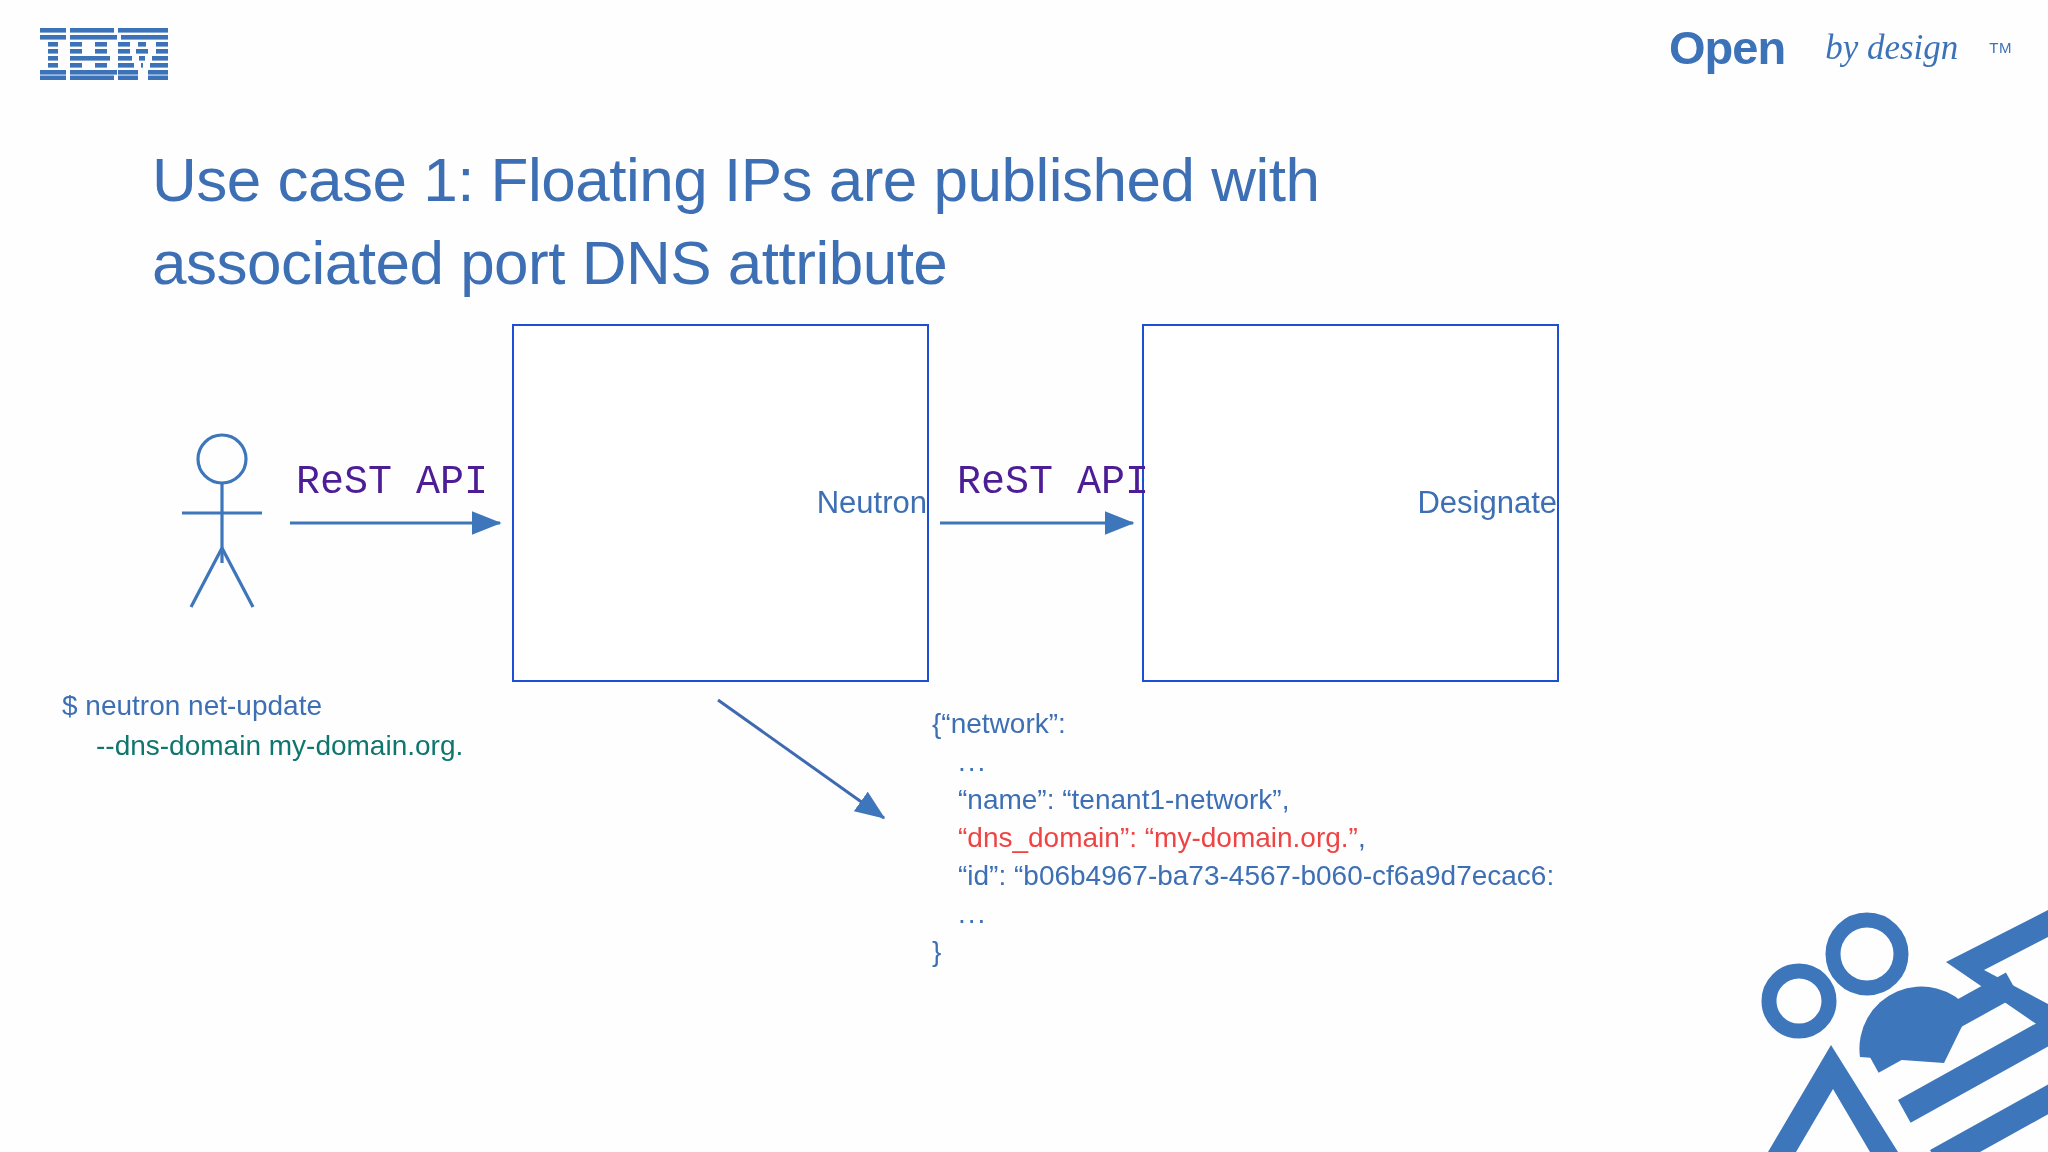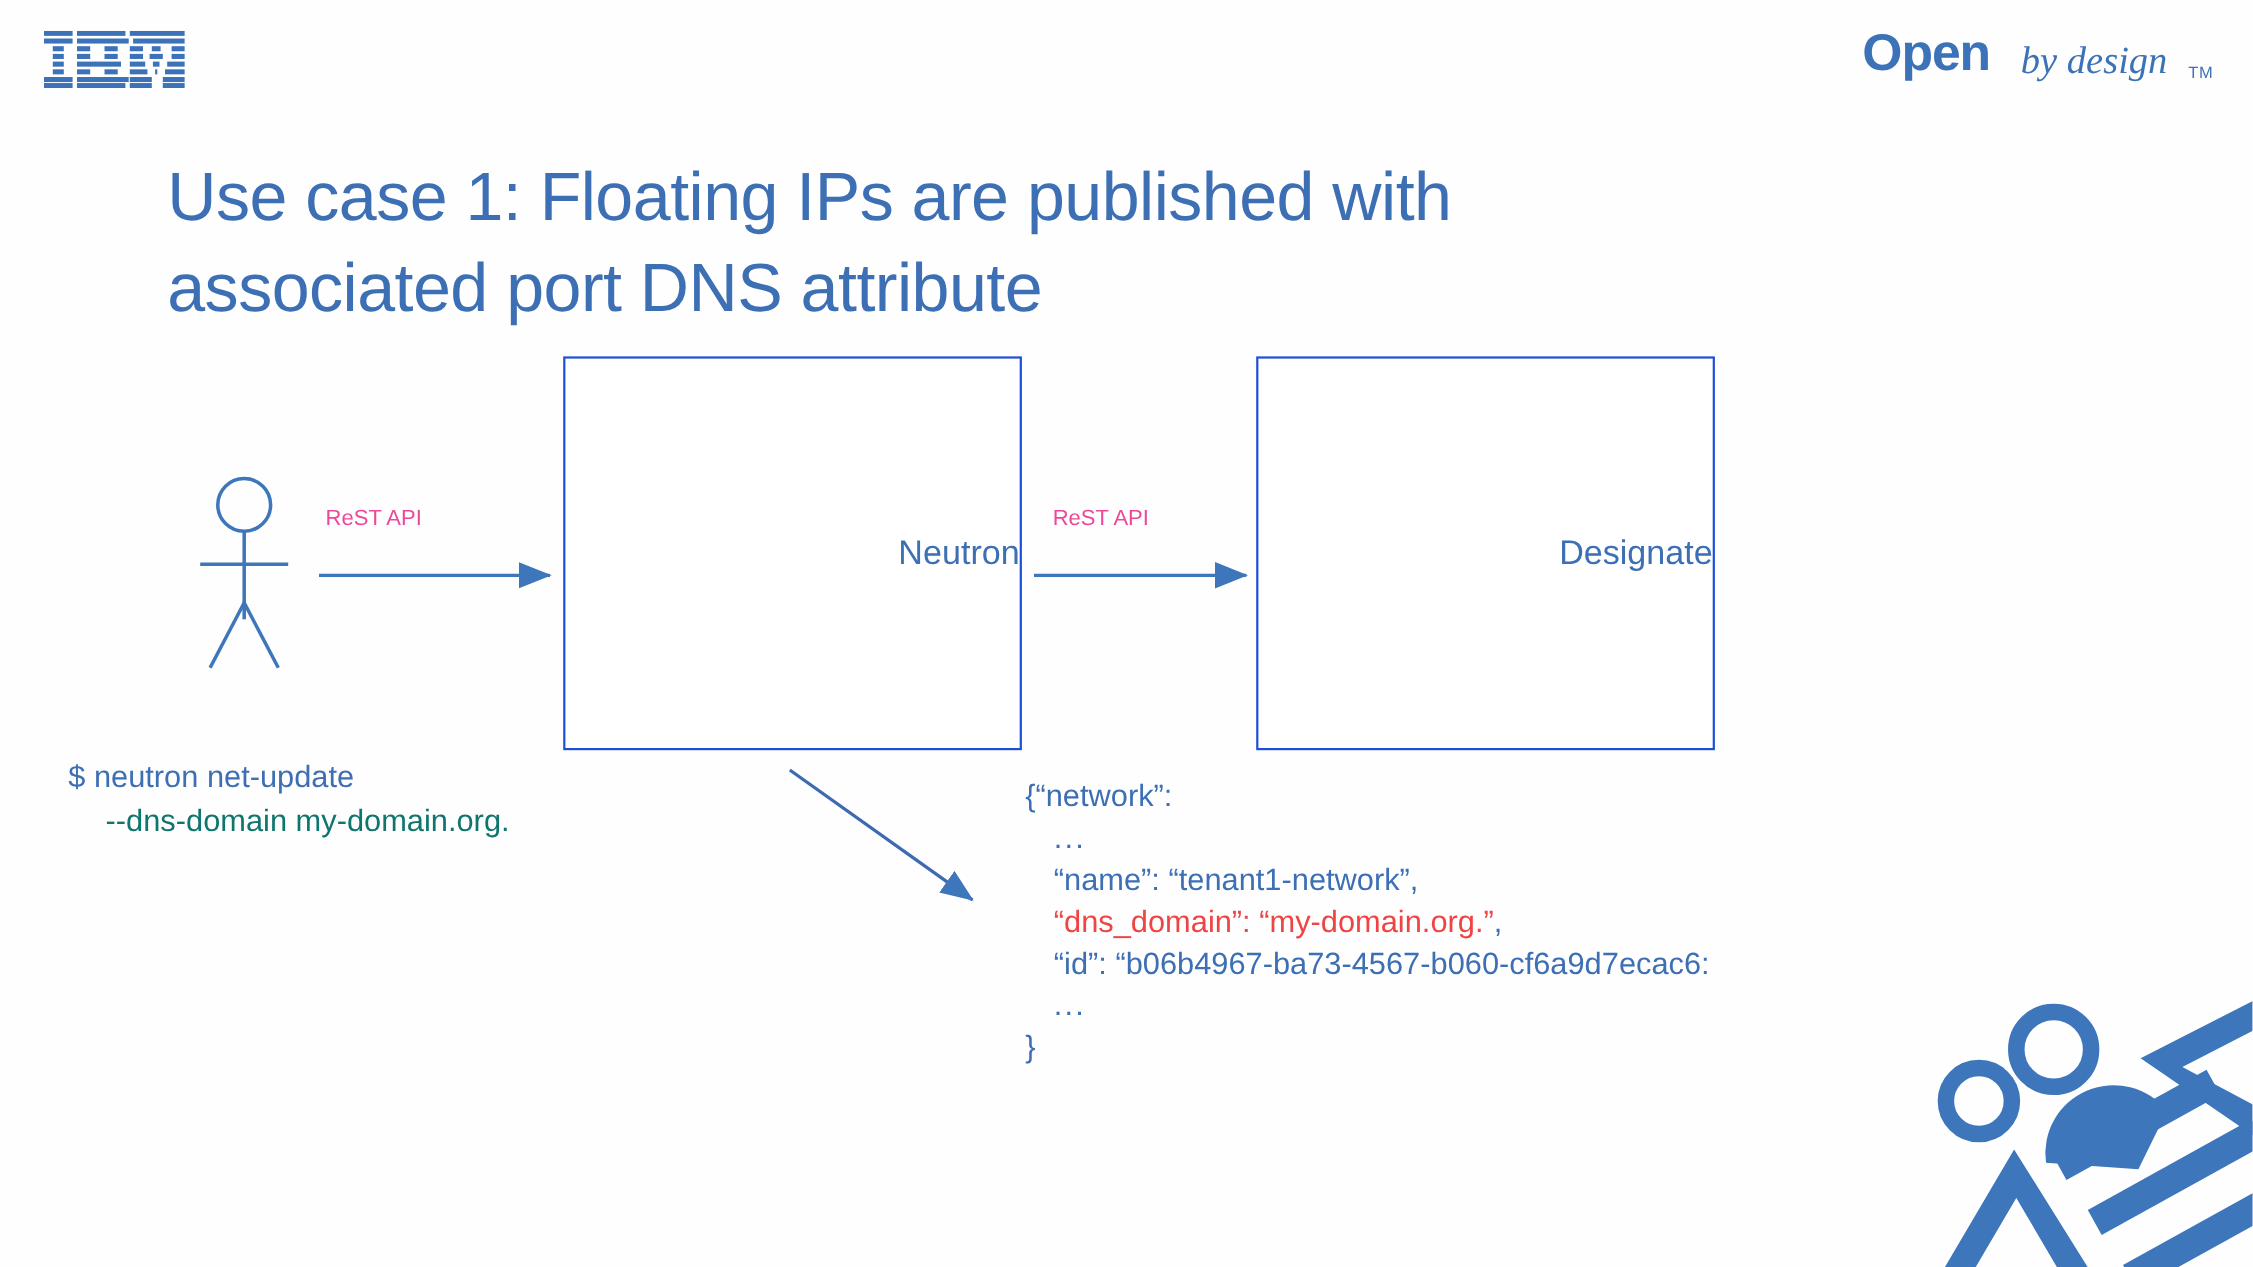--- a/index.html
+++ b/index.html
@@ -27,23 +27,24 @@
     width: 128px;
     height: 52px;
   }
 
   
   #brand-lockup {
     position: absolute;
     right: 36px;
     top: 20px;
     display: flex;
-    align-items: flex-end;
+    align-items: center;
     color: #3c72b8;
     white-space: nowrap;
+    gap: 12px;
   }
   #brand-open {
     font-family: "Liberation Sans", sans-serif;
     font-weight: bold;
     font-size: 47px;
     letter-spacing: -1px;
   }
   #brand-bydesign {
     font-family: "Liberation Serif", serif;
     font-style: italic;
@@ -101,23 +102,23 @@
   }
   #box-designate {
     left: 1142px;
     top: 324px;
     width: 413px;
     height: 354px;
   }
 
   .edge-label {
     position: absolute;
-    color: #ec4899;
-    font-size: 20px;
-    font-family: Liberation Sans, sans-serif;
+    color: #4c1d95;
+    font-size: 40px;
+    font-family: Liberation Mono, monospace;
     white-space: nowrap;
   }
   #label-rest-api-1 { left: 296px; top: 460px; }
   #label-rest-api-2 { left: 957px; top: 460px; }
 
   
   #cli-block {
     position: absolute;
     left: 62px;
     top: 686px;

